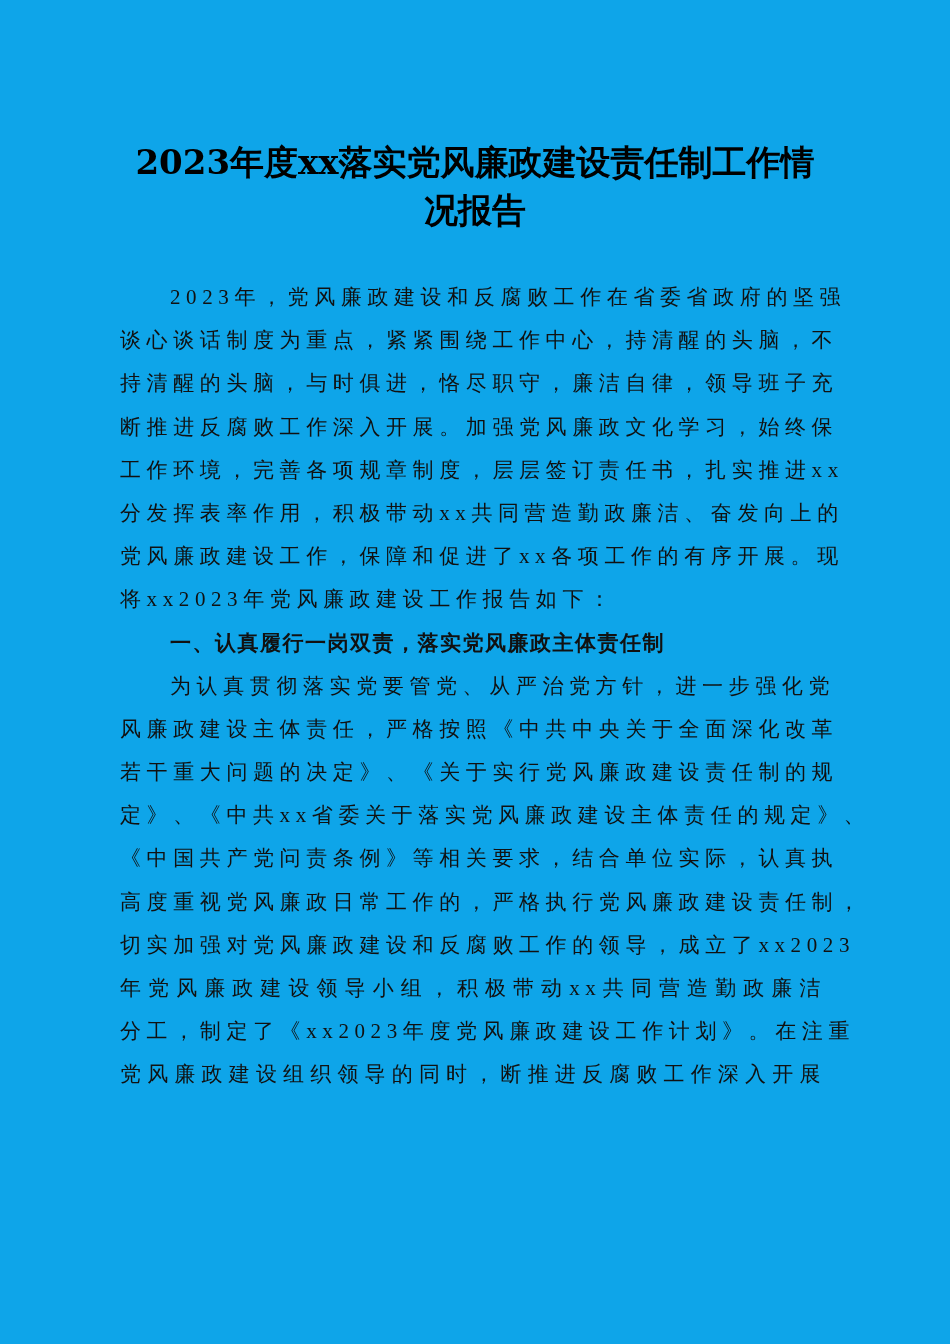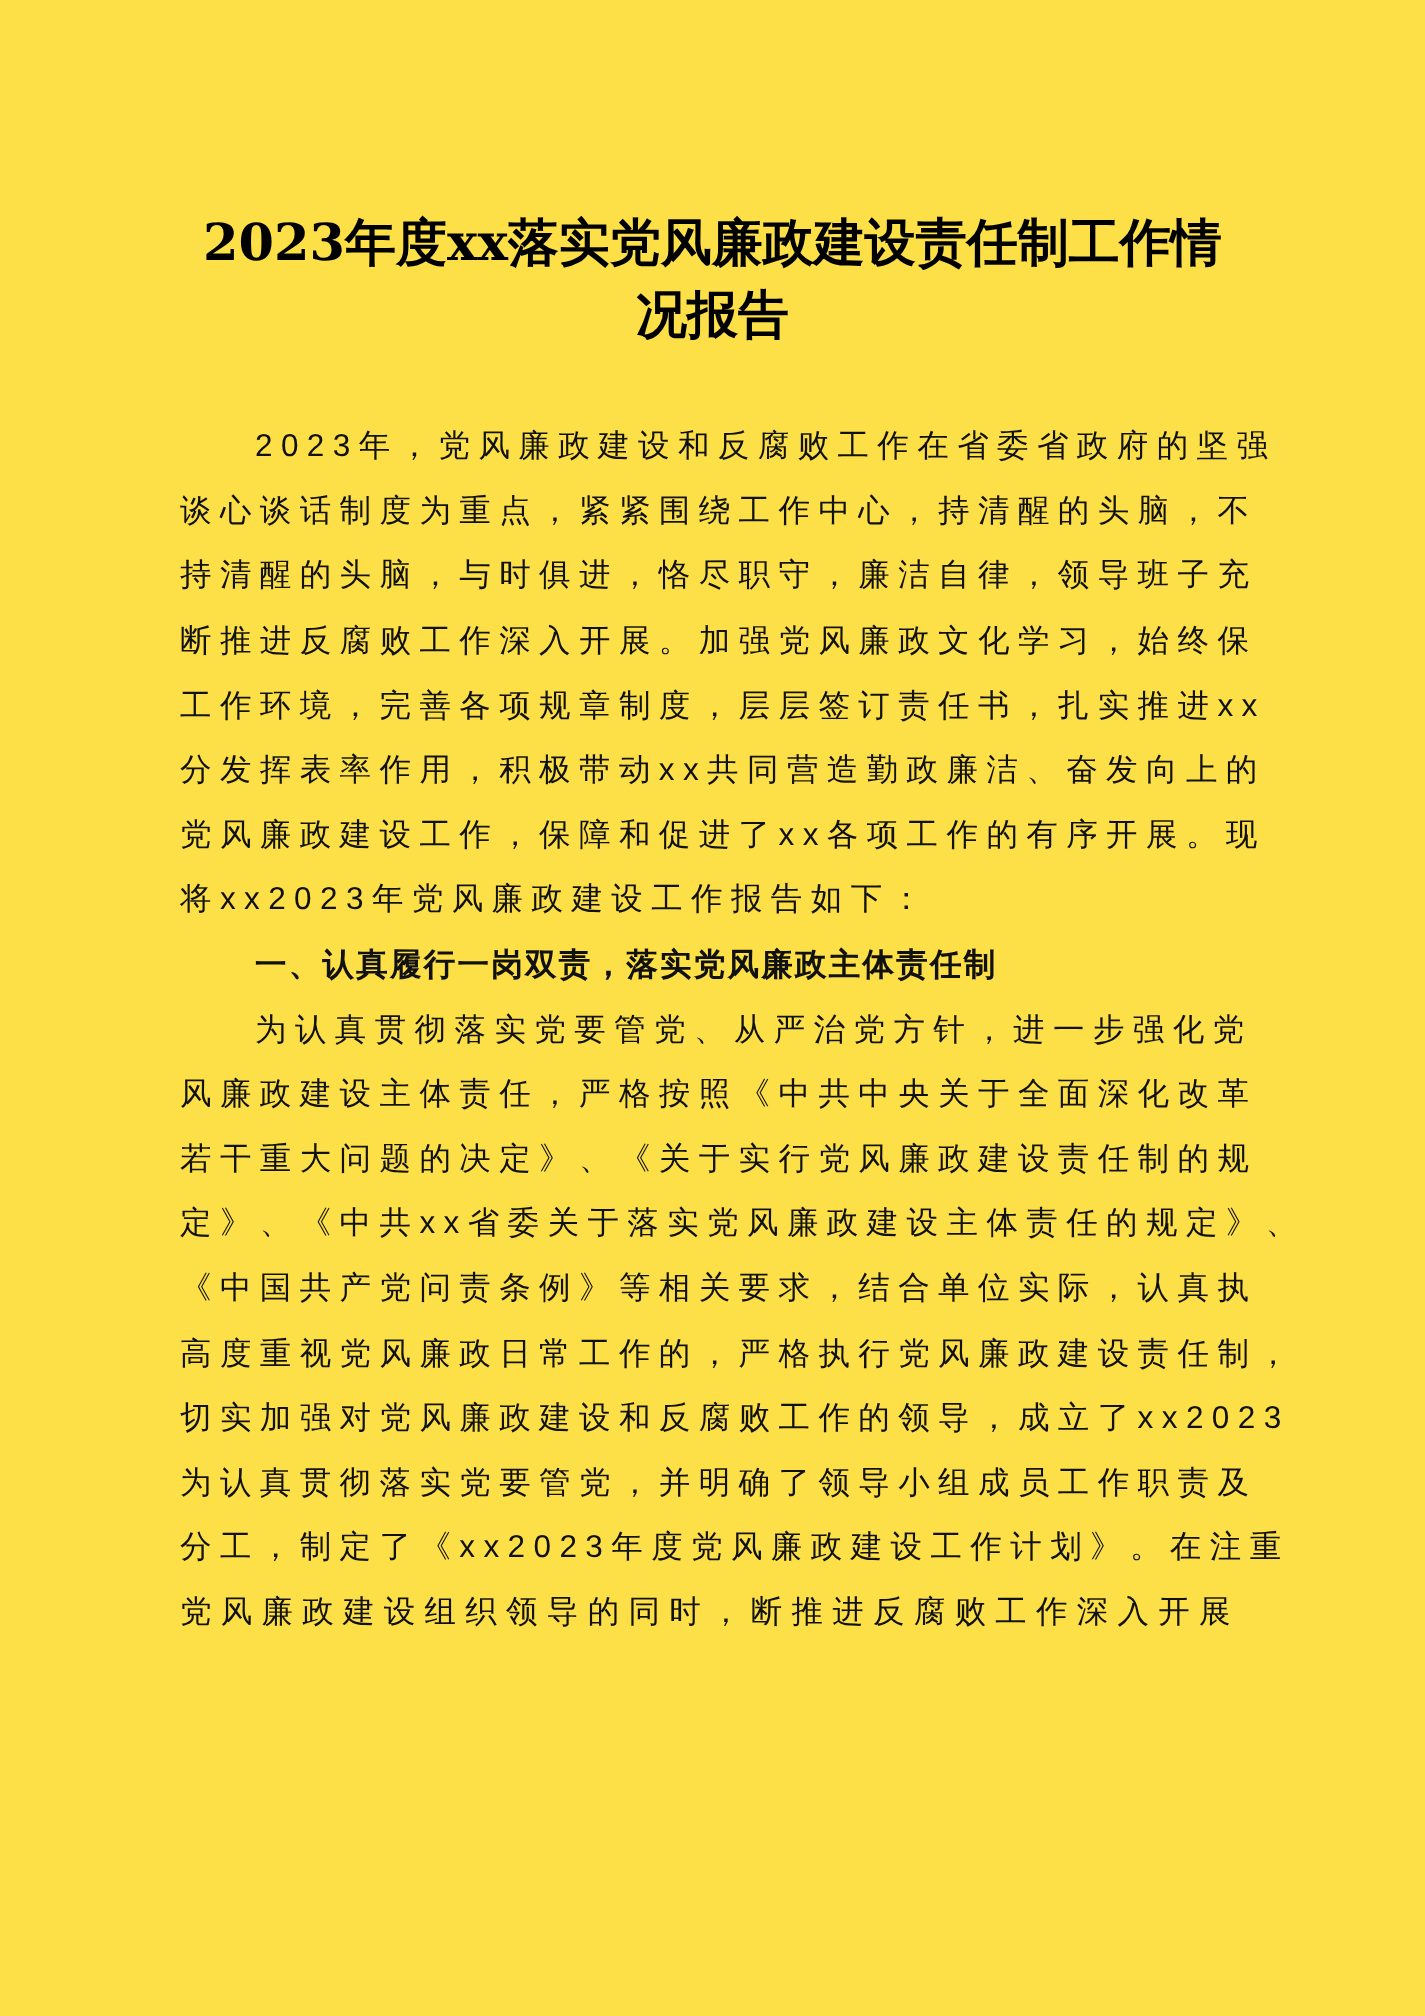--- a/index.html
+++ b/index.html
@@ -1,27 +1,27 @@
 <!DOCTYPE html>
 <html><head>
 <meta charset="utf-8">
 <style>
   html, body { margin: 0; padding: 0; background: #ffffff; }
   body { width: 950px; height: 1344px; position: relative; overflow: hidden; }
-  .page { position: absolute; left: 0; top: 0; width: 950px; height: 1344px; background: #fde047; }
+  .page { position: absolute; left: 0; top: 0; width: 950px; height: 1344px; background: #0ea5e9; }
   .title {
     position: absolute; left: 100px; width: 750px; top: 138px;
     text-align: center;
     font-family: "DejaVu Serif", "Liberation Serif", serif;
     font-weight: bold; font-size: 34px; line-height: 48px; color: #000;
     letter-spacing: 0px;
   }
   .body {
     position: absolute; left: 120px; top: 276px; width: 706px;
-    font-family: Liberation Sans, sans-serif;
+    font-family: Liberation Serif, serif;
     font-size: 21px; line-height: 43.2px; color: #111;
     letter-spacing: 5.6px;
     text-align: justify;
   }
   .line { display: block; white-space: nowrap; height: 43.2px; text-align-last: justify; text-align: justify; }
   .line.last { text-align-last: left; }
   .line.indent { padding-left: 50px; }
   .heading { font-weight: bold; letter-spacing: 1.5px; text-align-last: left; }
 </style>
 </head>
@@ -50,18 +50,18 @@
     </div>
 
     <div>
       <span class="line indent">为认真贯彻落实党要管党、从严治党方针，进一步强化党</span>
       <span class="line">风廉政建设主体责任，严格按照《中共中央关于全面深化改革</span>
       <span class="line">若干重大问题的决定》、《关于实行党风廉政建设责任制的规</span>
       <span class="line">定》、《中共xx省委关于落实党风廉政建设主体责任的规定》、</span>
       <span class="line">《中国共产党问责条例》等相关要求，结合单位实际，认真执</span>
       <span class="line last">高度重视党风廉政日常工作的，严格执行党风廉政建设责任制，</span>
       <span class="line">切实加强对党风廉政建设和反腐败工作的领导，成立了xx2023</span>
-      <span class="line">为认真贯彻落实党要管党，并明确了领导小组成员工作职责及</span>
+      <span class="line">年党风廉政建设领导小组，积极带动xx共同营造勤政廉洁</span>
       <span class="line">分工，制定了《xx2023年度党风廉政建设工作计划》。在注重</span>
       <span class="line">党风廉政建设组织领导的同时，断推进反腐败工作深入开展</span>
     </div>
   </div>
 </div>
 
 </body></html>

